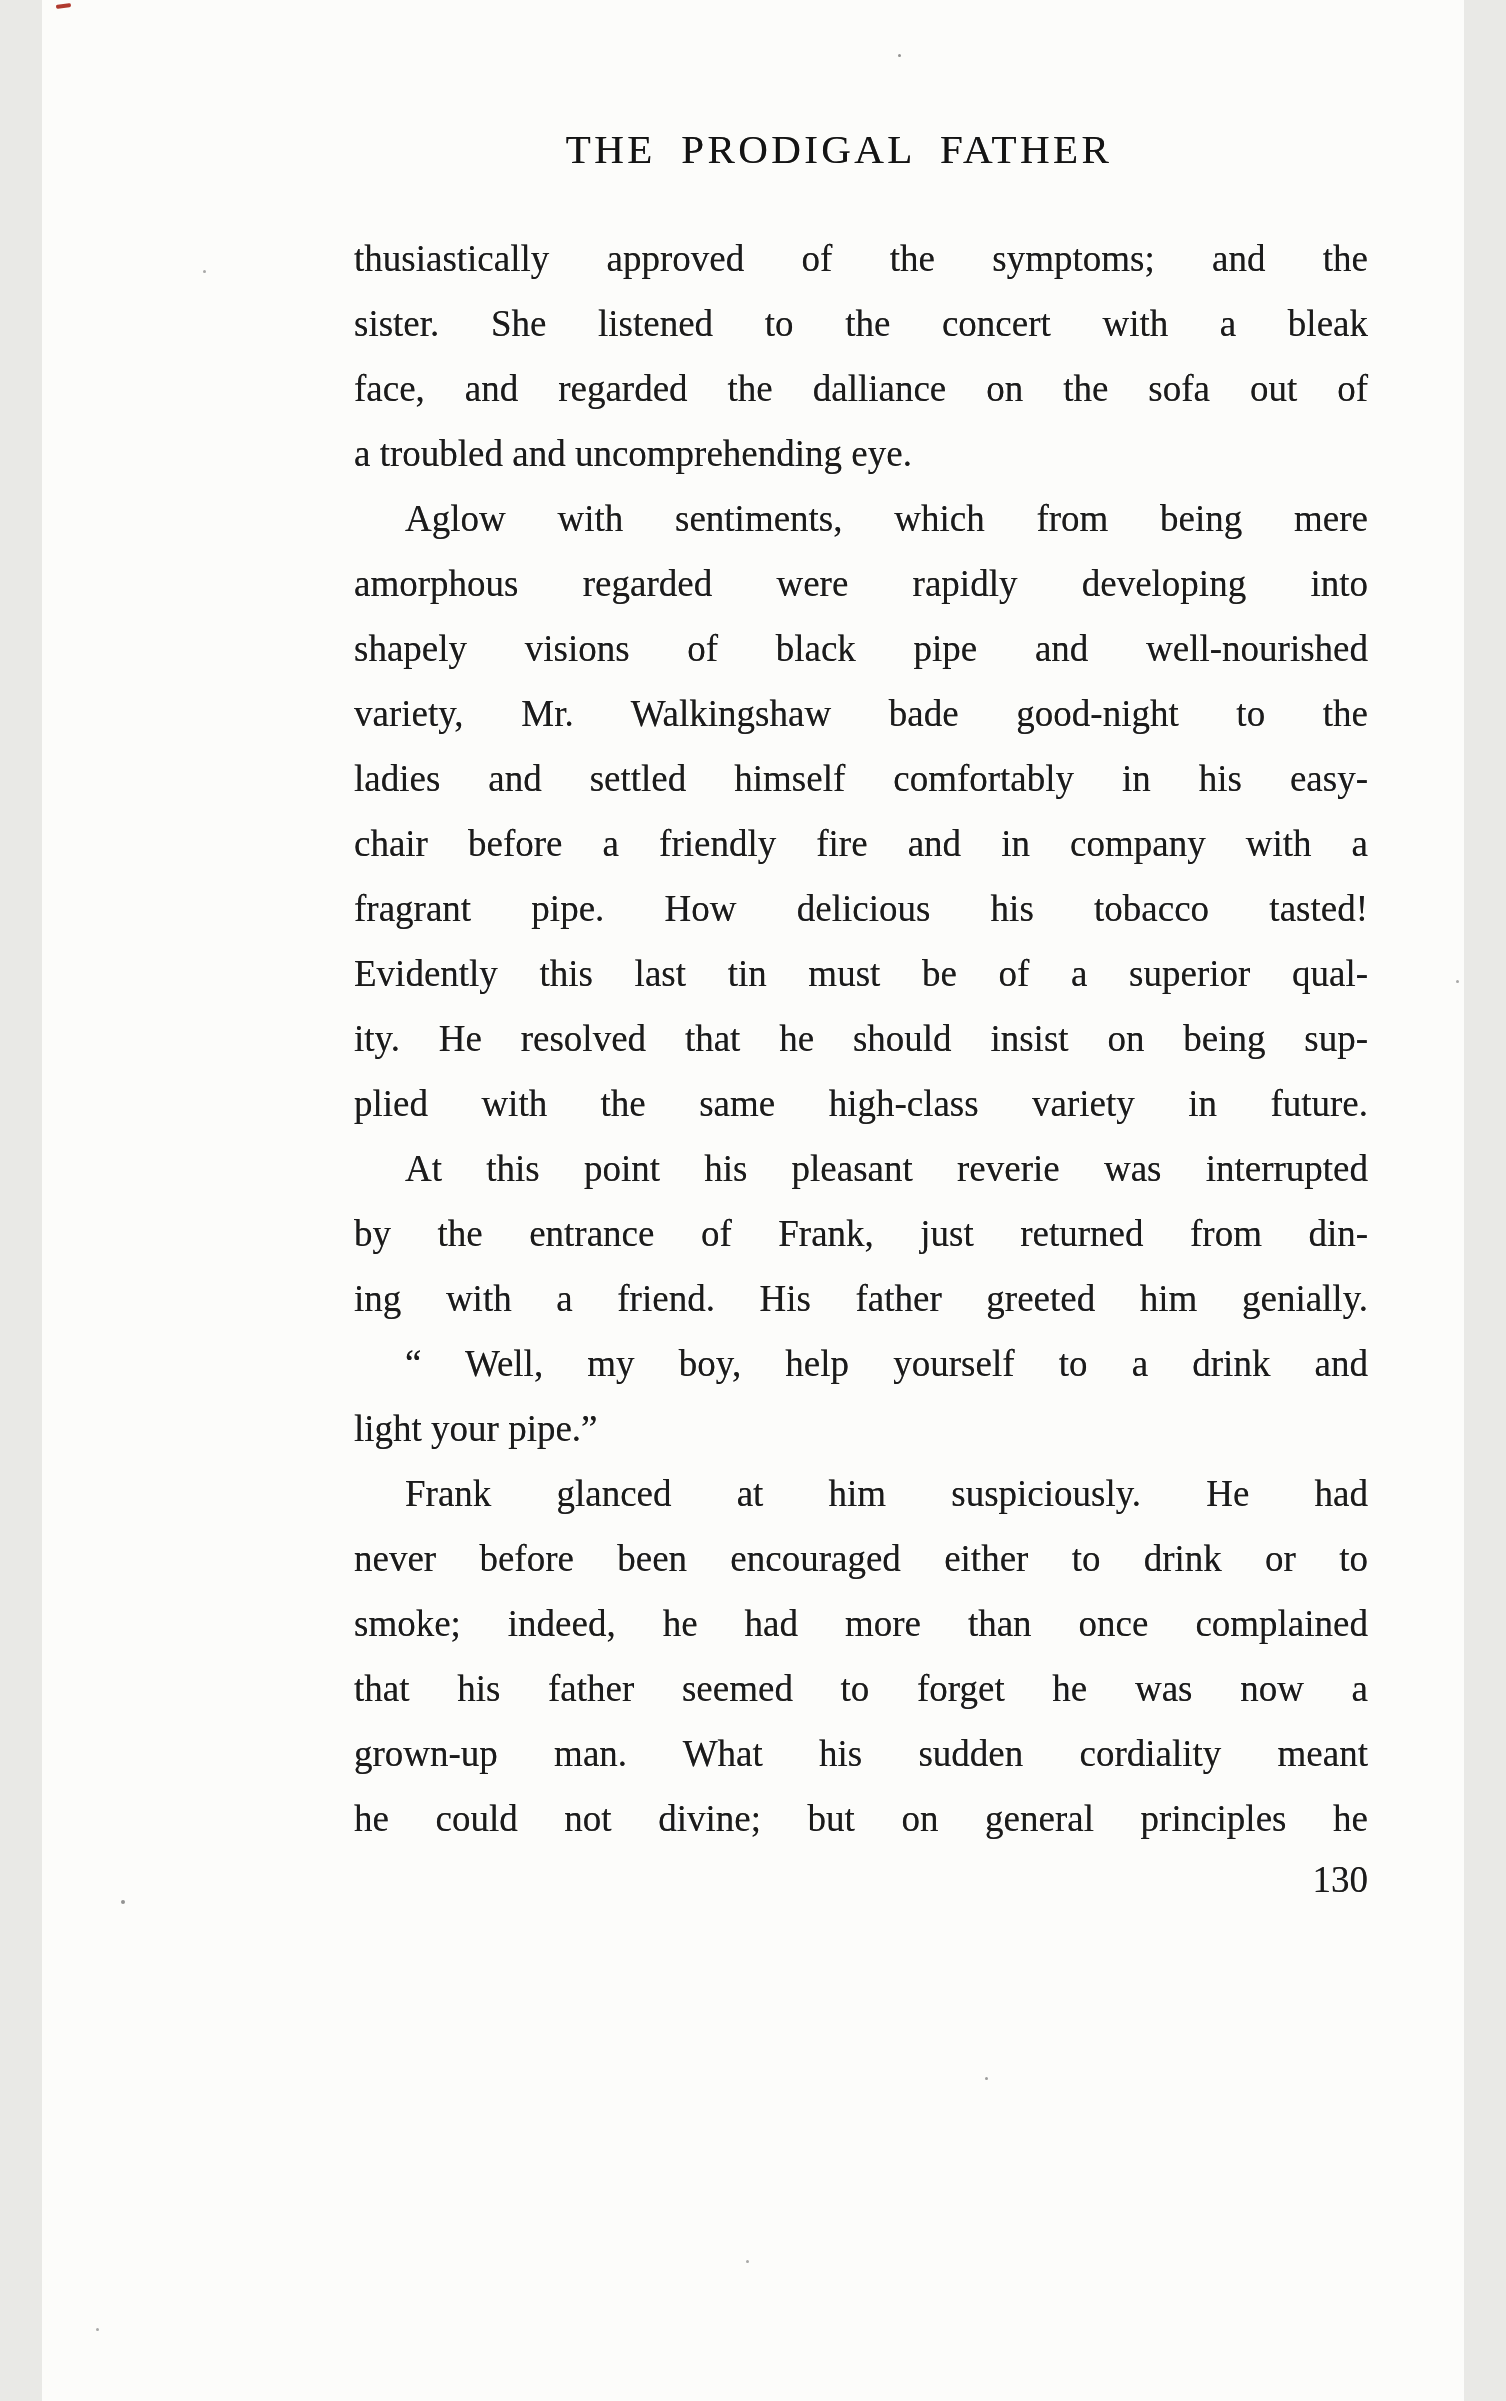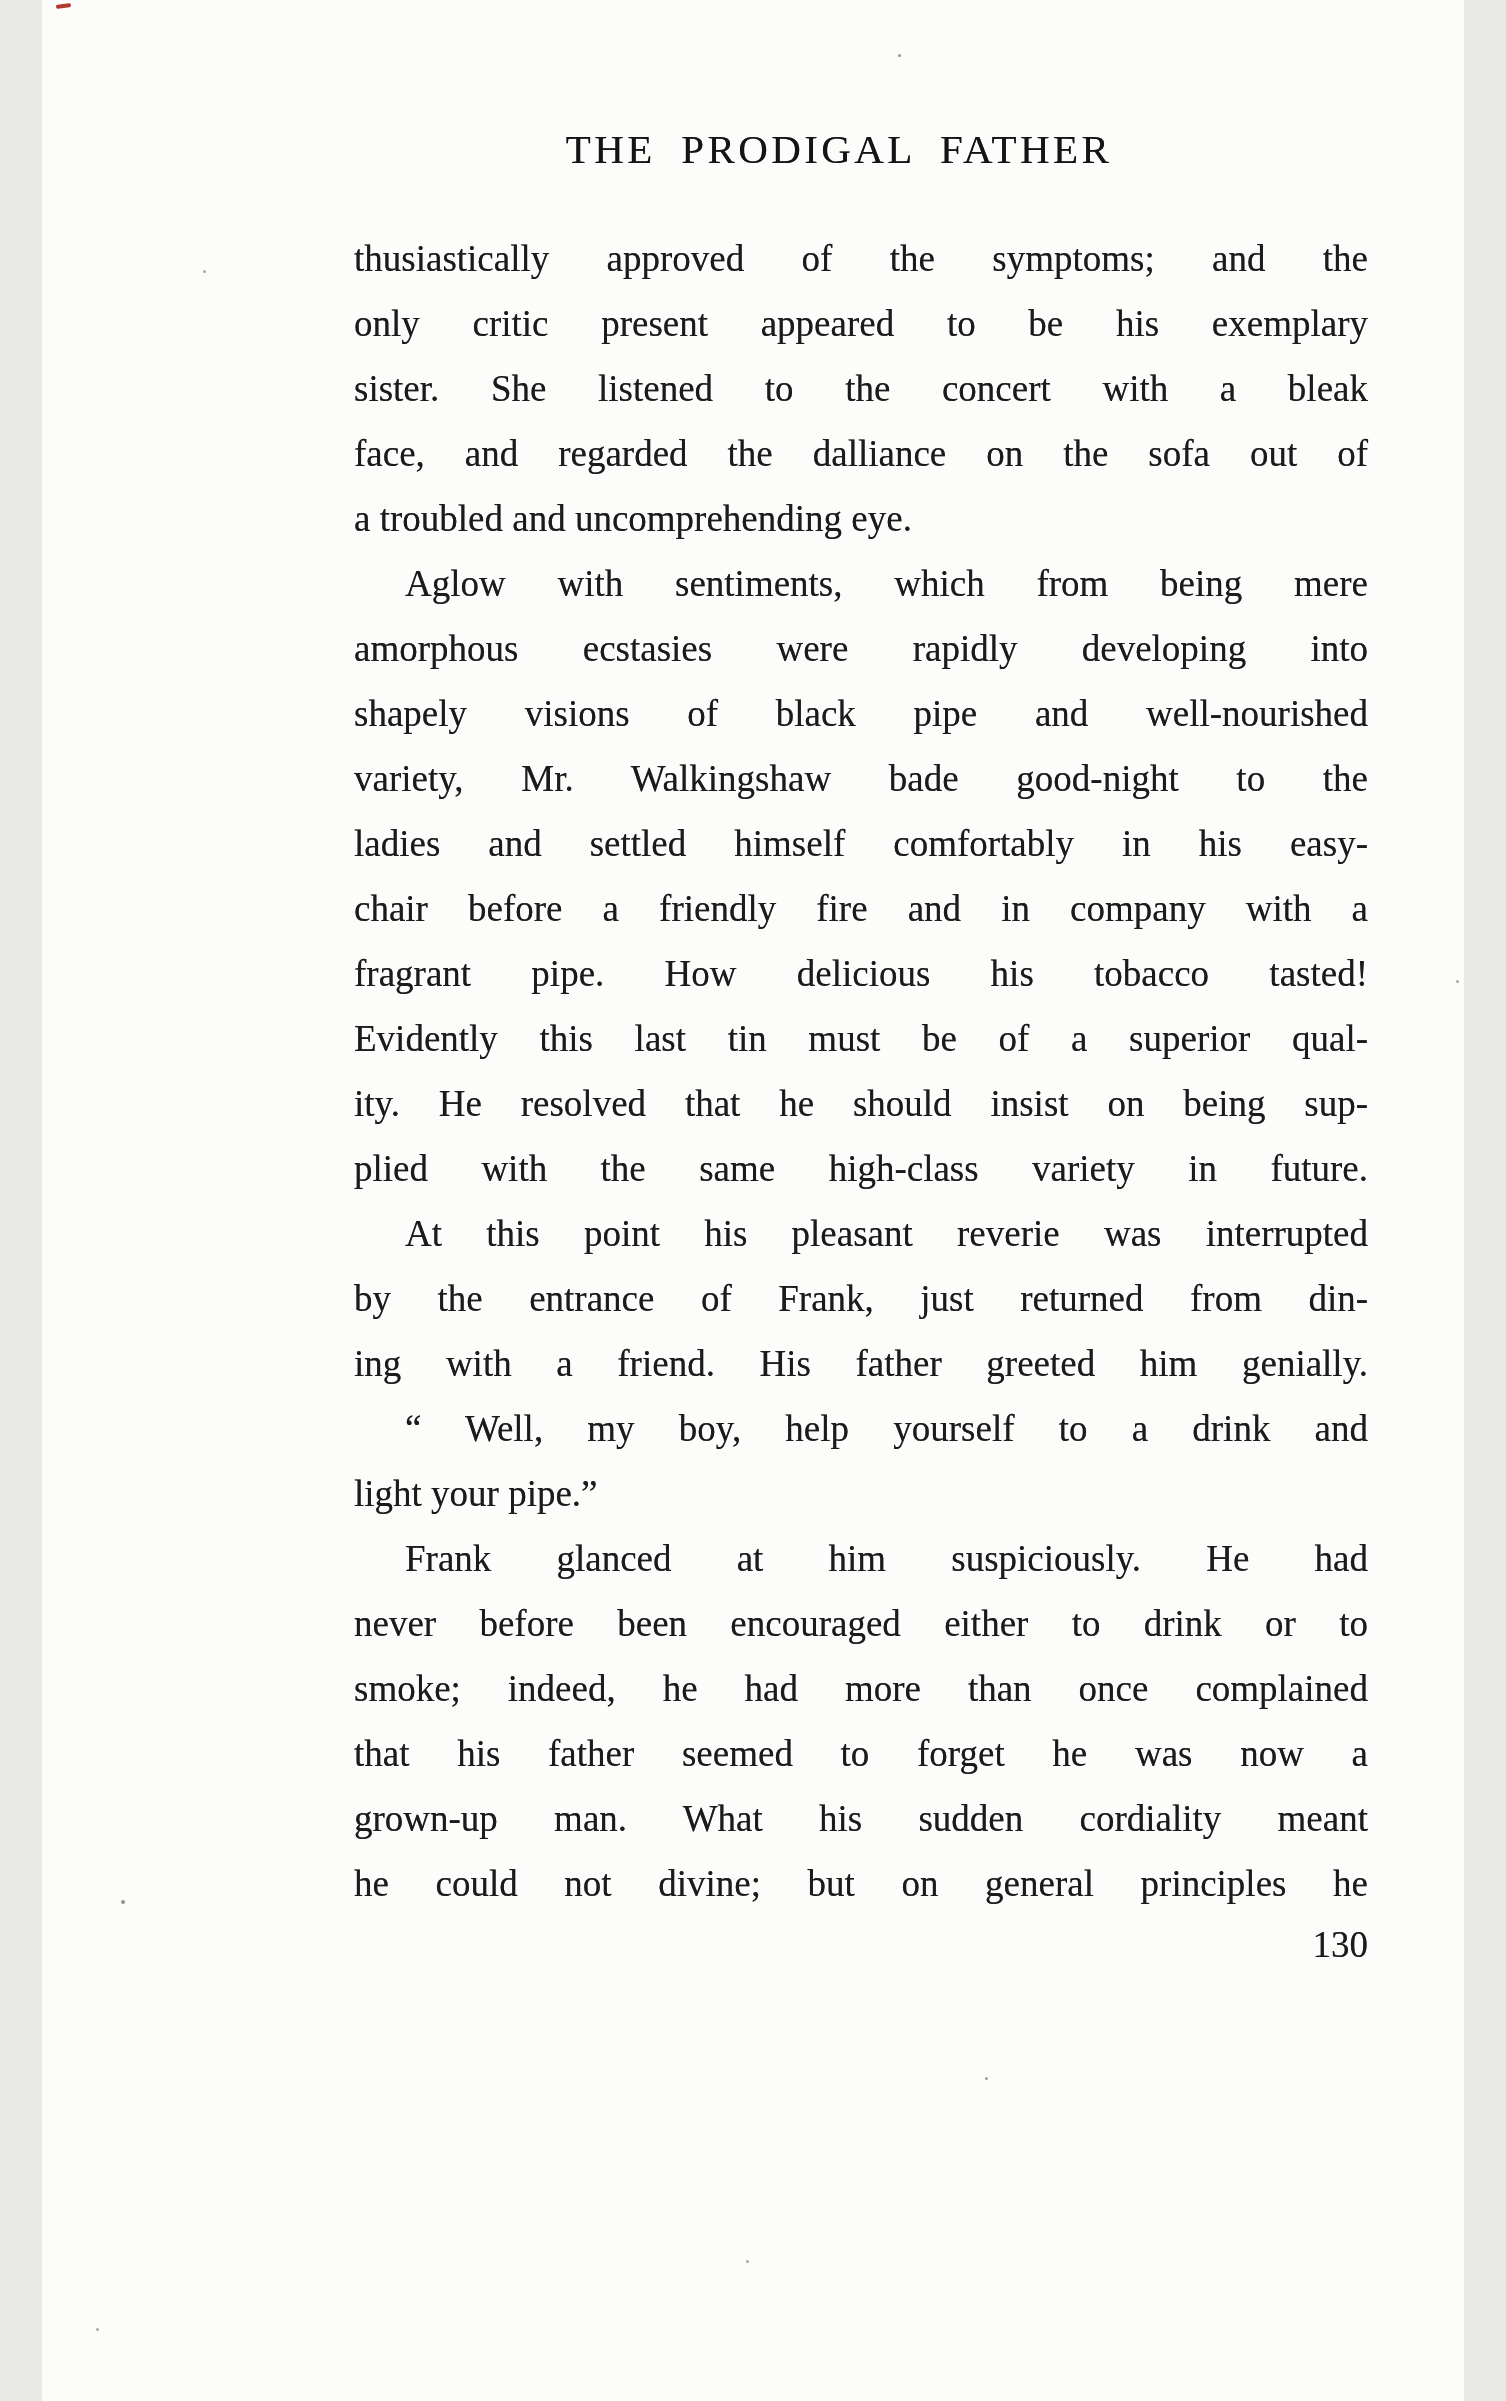--- a/index.html
+++ b/index.html
@@ -75,28 +75,27 @@
 <body>
 
 <div class="page">
 
   <div class="content">
     <div class="running-head">THE PRODIGAL FATHER</div>
 
     <div class="paragraphs">
         <div class="paragraph">
           <div class="line">thusiastically approved of the symptoms; and the</div>
-          <div class="line">only critic present appeared to be his exemplary</div>
           <div class="line">sister. She listened to the concert with a bleak</div>
           <div class="line">face, and regarded the dalliance on the sofa out of</div>
           <div class="line no-justify">a troubled and uncomprehending eye.</div>
         </div>
         <div class="paragraph">
           <div class="line indent">Aglow with sentiments, which from being mere</div>
-          <div class="line">amorphous ecstasies were rapidly developing into</div>
+          <div class="line">amorphous regarded were rapidly developing into</div>
           <div class="line">shapely visions of black pipe and well-nourished</div>
           <div class="line">variety, Mr. Walkingshaw bade good-night to the</div>
           <div class="line">ladies and settled himself comfortably in his easy-</div>
           <div class="line">chair before a friendly fire and in company with a</div>
           <div class="line">fragrant pipe. How delicious his tobacco tasted!</div>
           <div class="line">Evidently this last tin must be of a superior qual-</div>
           <div class="line">ity. He resolved that he should insist on being sup-</div>
           <div class="line">plied with the same high-class variety in future.</div>
         </div>
         <div class="paragraph">

